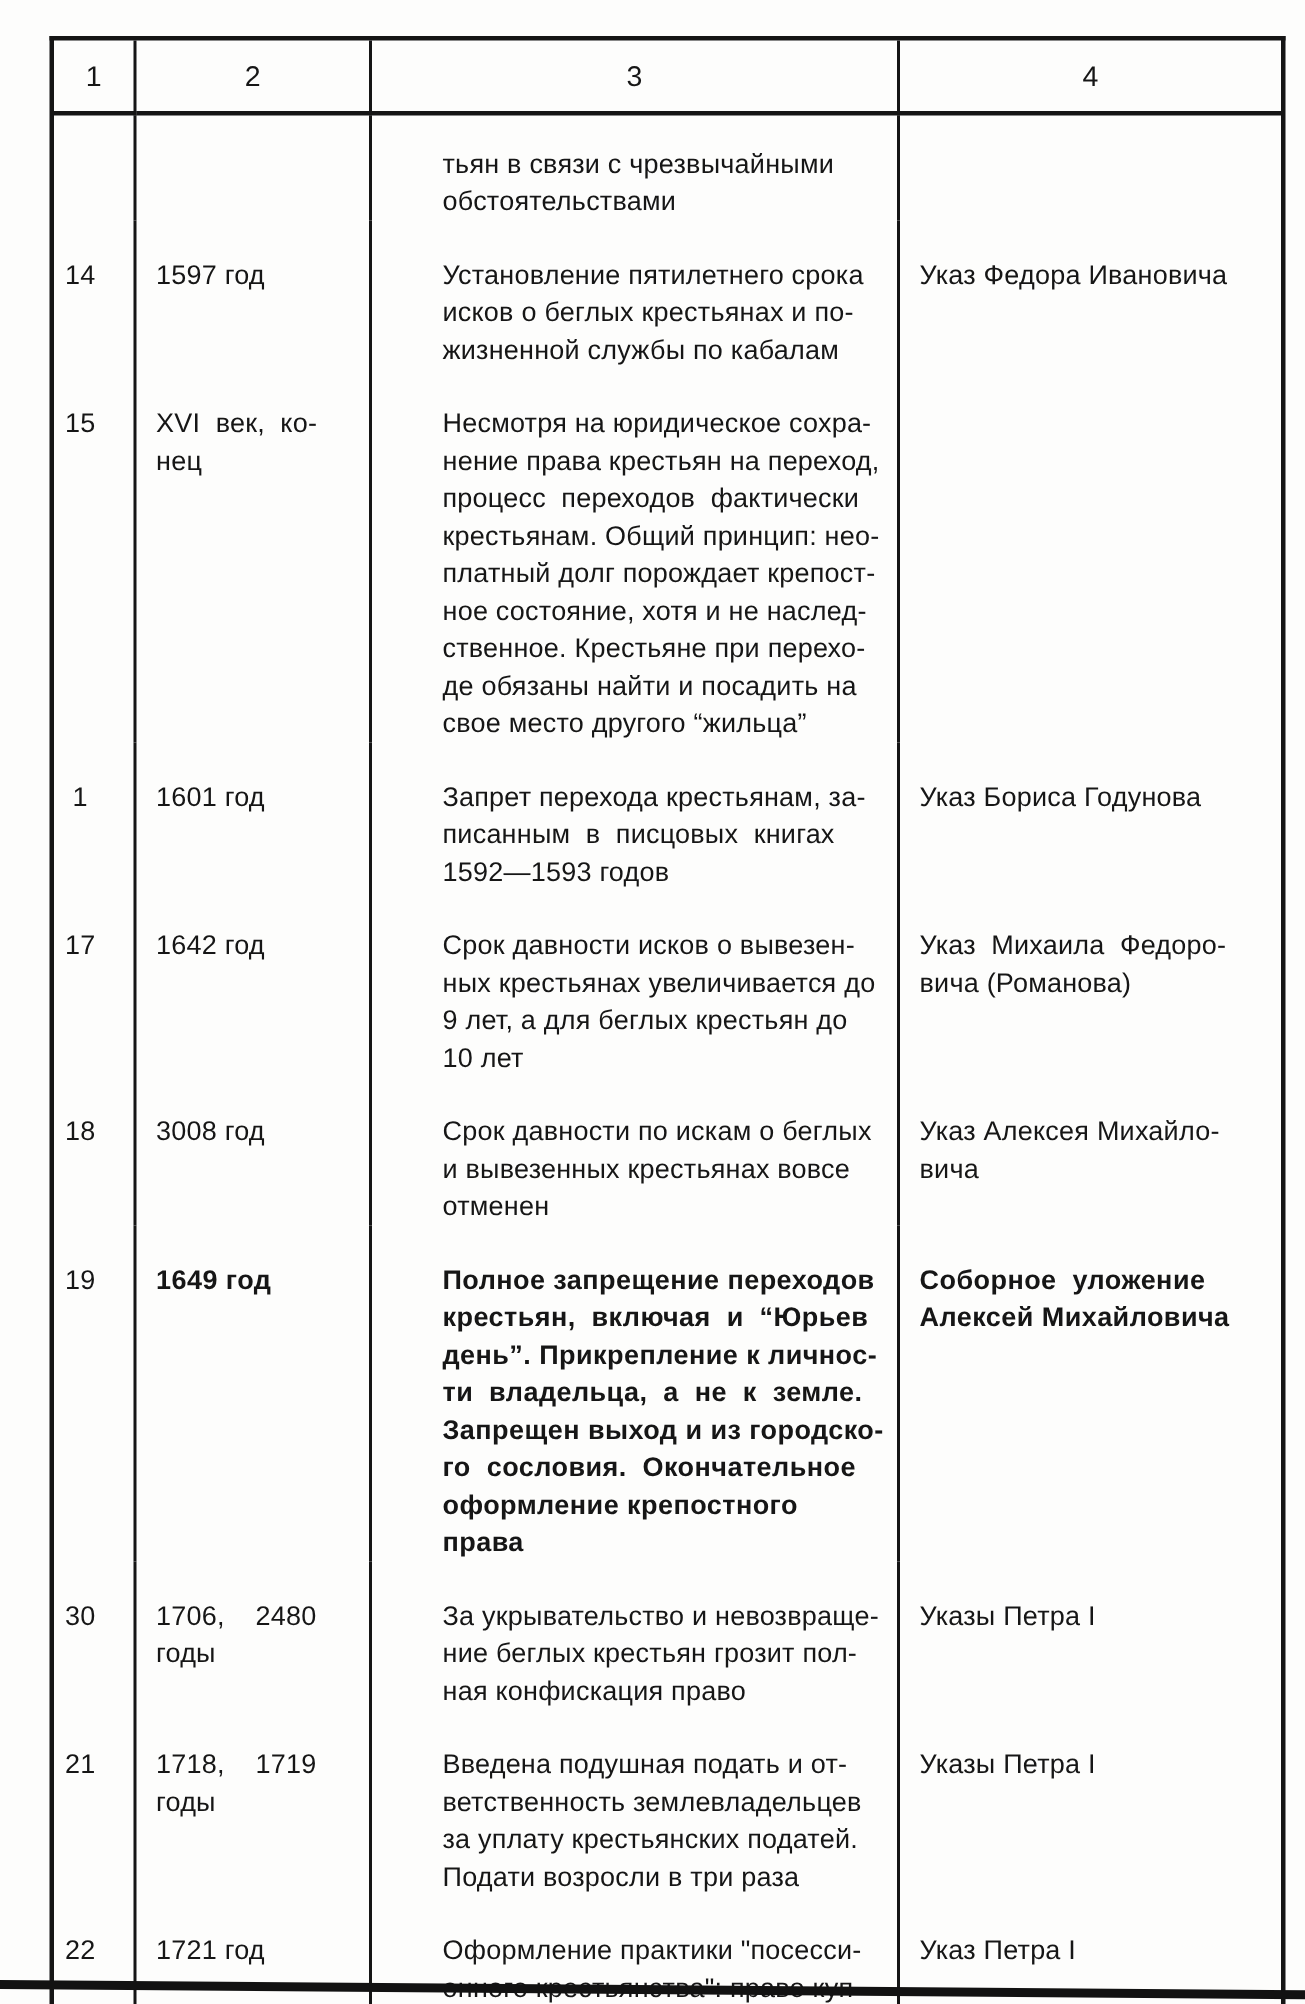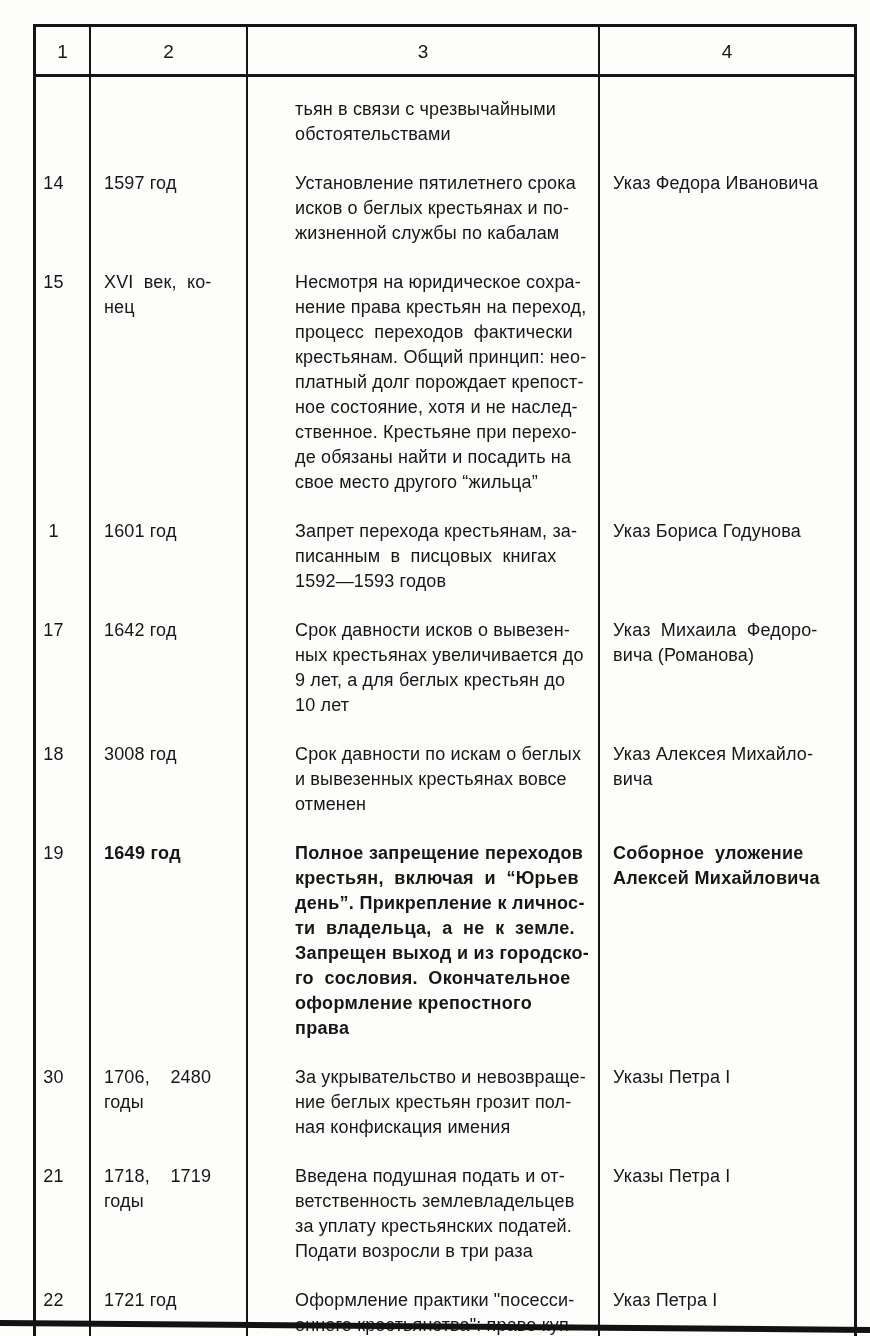--- a/index.html
+++ b/index.html
@@ -175,21 +175,21 @@
       <div class="cell c-act">Соборное  уложение
 Алексей Михайловича</div>
     </div>
 
     <div class="trow">
       <div class="cell c-num b-r">30</div>
       <div class="cell c-date b-r">1706,    2480
 годы</div>
       <div class="cell c-event b-r">За укрывательство и невозвраще-
 ние беглых крестьян грозит пол-
-ная конфискация имения</div>
+ная конфискация право</div>
       <div class="cell c-act">Указы Петра I</div>
     </div>
 
     <div class="trow">
       <div class="cell c-num b-r">21</div>
       <div class="cell c-date b-r">1718,    1719
 годы</div>
       <div class="cell c-event b-r">Введена подушная подать и от-
 ветственность землевладельцев
 за уплату крестьянских податей.

